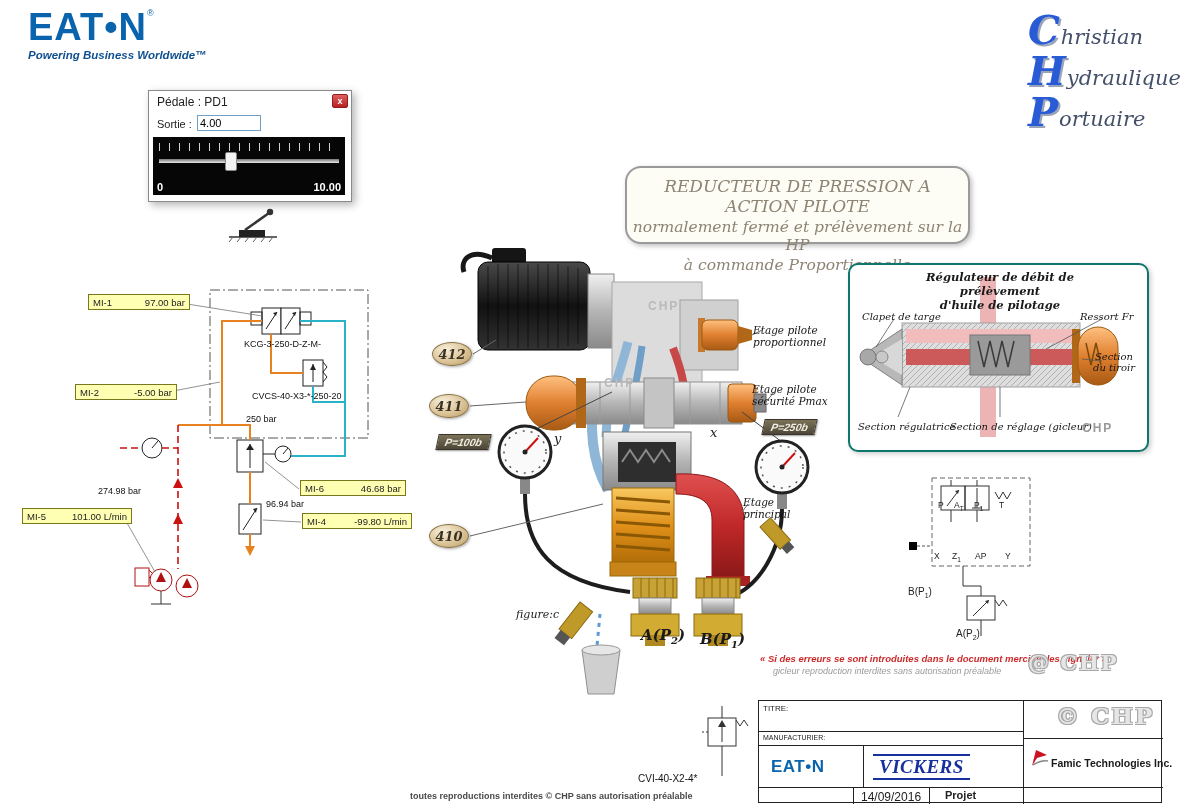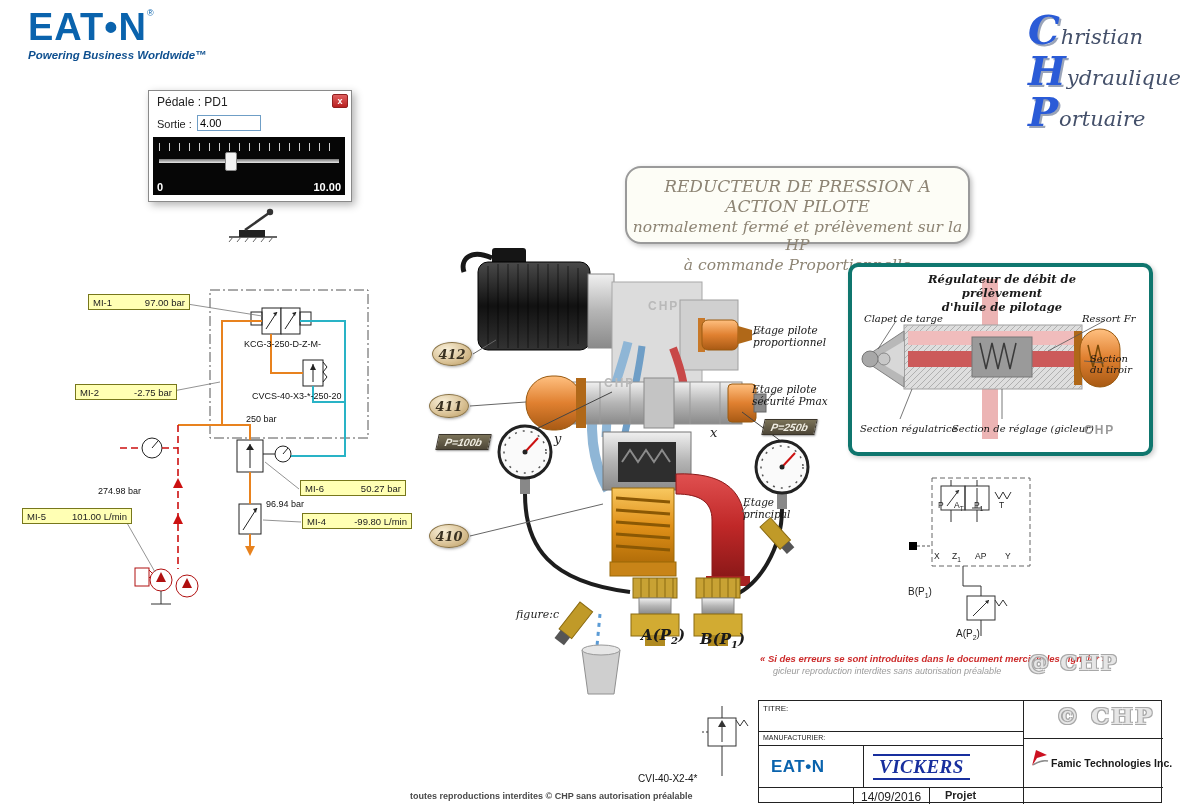--- a/index.html
+++ b/index.html
@@ -59,21 +59,21 @@
   .ptag{transform:skewX(-12deg);background:linear-gradient(#7a7258,#4e4738);border:1px solid #3a342a;
         color:#f0ede2;font-style:italic;font-weight:bold;font-size:10.5px;padding:1px 7px;
         box-shadow:1px 1px 2px rgba(0,0,0,.4);white-space:nowrap;}
 
   .stage-label{font-size:10.5px;line-height:1.15;color:#141414;white-space:nowrap;}
   .port-label{font-size:15px;font-weight:bold;color:#1a1a1a;}
   .port-label sub{font-size:10px;}
   .watermark{color:#b9b9b9;font-weight:bold;font-size:12px;letter-spacing:2px;}
 
   
-  .detail-box{left:848px;top:263px;width:297px;height:185px;background:#fff;border:4px solid #0f766e;
+  .detail-box{left:848px;top:263px;width:297px;height:185px;background:#fff;border:2px solid #0f766e;
               border-radius:10px;box-shadow:2px 2px 5px rgba(0,0,0,.2);}
   .detail-title{position:absolute;left:50px;top:6px;width:200px;text-align:center;font-weight:bold;
                 font-size:11.5px;line-height:1.2;color:#1a1a1a;}
   .detail-lbl{position:absolute;font-size:10px;color:#141414;white-space:nowrap;}
 
   
   .port-sm{font-size:8.5px;color:#222;white-space:nowrap;}
   .port-sm sub{font-size:6.5px;}
   .sym-ab{font-size:10px;color:#222;}
   .sym-ab sub{font-size:7px;}
@@ -213,29 +213,29 @@
       <line x1="286" y1="240" x2="248" y2="238"></line>
     </g>
   </svg>
 
   <div class="abs mi-label" style="left:88px;top:294px;width:92px;">
     <span>MI-1</span>
       <span>97.00 bar</span>
   </div>
   <div class="abs mi-label" style="left:75px;top:384px;width:92px;">
     <span>MI-2</span>
-      <span>-2.75 bar</span>
+      <span>-5.00 bar</span>
   </div>
   <div class="abs mi-label" style="left:22px;top:508px;width:100px;">
     <span>MI-5</span>
       <span>101.00 L/min</span>
   </div>
   <div class="abs mi-label" style="left:300px;top:480px;width:96px;">
     <span>MI-6</span>
-      <span>50.27 bar</span>
+      <span>46.68 bar</span>
   </div>
   <div class="abs mi-label" style="left:302px;top:513px;width:100px;">
     <span>MI-4</span>
       <span>-99.80 L/min</span>
   </div>
   <div class="abs schem-txt" style="left:244px;top:291px;">KCG-3-250-D-Z-M-</div>
   <div class="abs schem-txt" style="left:252px;top:343px;">CVCS-40-X3-*-250-20</div>
   <div class="abs schem-txt" style="left:246px;top:366px;">250 bar</div>
   <div class="abs schem-txt" style="left:98px;top:438px;text-align:right;">274.98 bar</div>
   <div class="abs schem-txt" style="left:266px;top:451px;">96.94 bar</div>
@@ -462,21 +462,21 @@
         <line x1="48" y1="152" x2="60" y2="122"></line>
         <line x1="150" y1="152" x2="150" y2="122"></line>
       </g>
     </svg>
     <div class="detail-title hand">
       <div>Régulateur de débit de prélèvement</div>
       <div>d'huile de pilotage</div>
     </div>
     <div class="detail-lbl hand" style="left:12px;top:46px;">Clapet de targe</div>
     <div class="detail-lbl hand" style="left:230px;top:46px;">Ressort Fr</div>
-    <div class="detail-lbl hand" style="left:238px;top:86px;width:52px;white-space:normal;text-align:left;">Section du tiroir</div>
+    <div class="detail-lbl hand" style="left:238px;top:86px;width:52px;white-space:normal;text-align:center;">Section du tiroir</div>
     <div class="detail-lbl hand" style="left:8px;top:156px;">Section régulatrice</div>
     <div class="detail-lbl hand" style="left:100px;top:156px;">Section de réglage (gicleur)</div>
     <div class="watermark" style="position:absolute;left:232px;top:156px;color:#9a9a9a;">CHP</div>
   </div>
 
   <svg class="abs" style="left:905px;top:468px;" width="140" height="185" viewBox="0 0 140 185">
     <rect x="27" y="10" width="98" height="88" fill="none" stroke="#666" stroke-width="1" stroke-dasharray="5 3"></rect>
     <rect x="36" y="18" width="24" height="24" fill="none" stroke="#333"></rect>
     <rect x="60" y="18" width="24" height="24" fill="none" stroke="#333"></rect>
     <line x1="42" y1="38" x2="54" y2="22" stroke="#333"></line>

